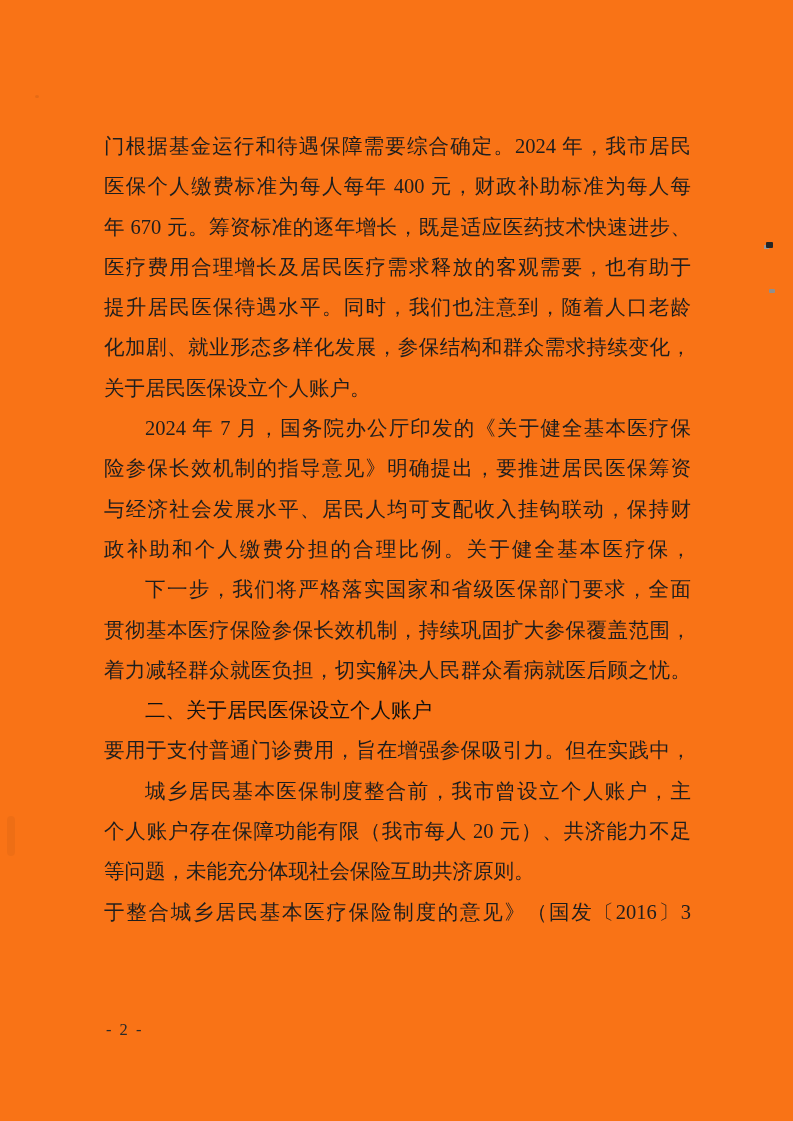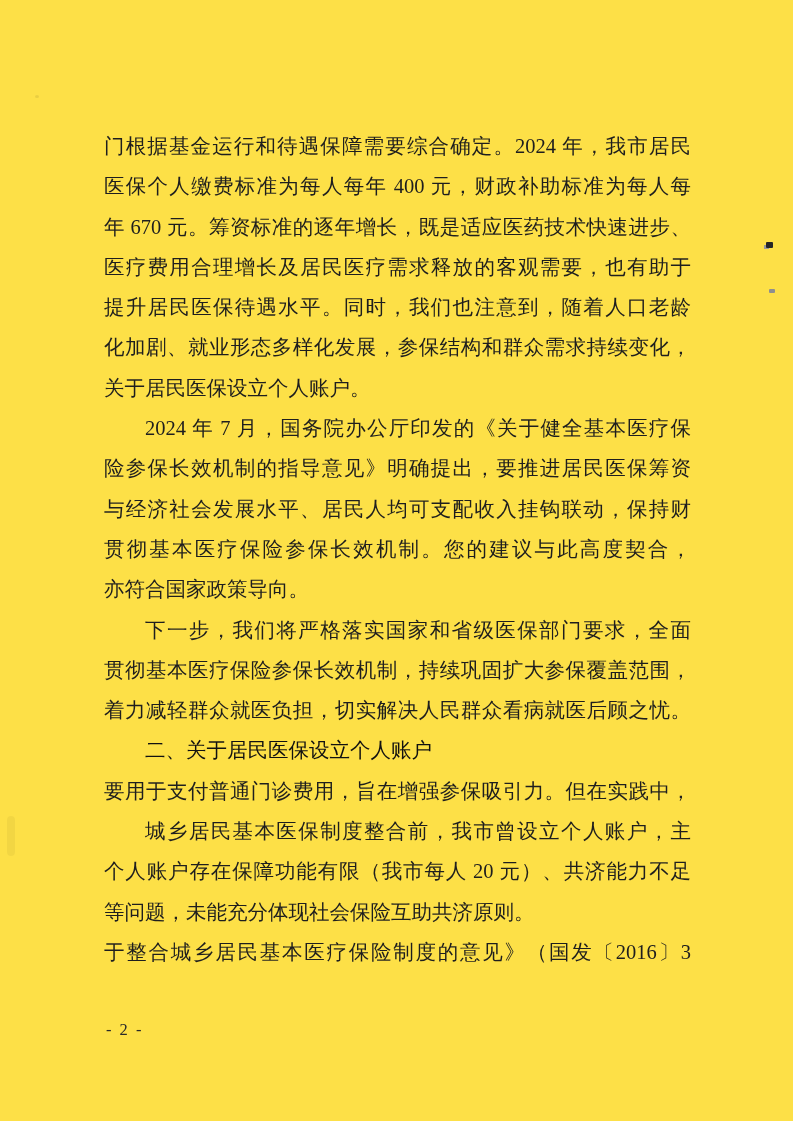--- a/index.html
+++ b/index.html
@@ -4,21 +4,21 @@
 <style>
   html, body {
     margin: 0;
     padding: 0;
     background: #e8e8e8;
   }
   .page {
     position: relative;
     width: 793px;
     height: 1121px;
-    background: #fde047;
+    background: #f97316;
     overflow: hidden;
     font-family: "Liberation Serif", "DejaVu Serif", serif;
   }
   .text-body {
     position: absolute;
     left: 104px;
     top: 126px;
     width: 587px;
     color: #1e1e1e;
     font-size: 20.5px;
@@ -97,22 +97,21 @@
       <div class="line flush">门根据基金运行和待遇保障需要综合确定。2024 年，我市居民</div>
       <div class="line flush">医保个人缴费标准为每人每年 400 元，财政补助标准为每人每</div>
       <div class="line flush">年 670 元。筹资标准的逐年增长，既是适应医药技术快速进步、</div>
       <div class="line flush">医疗费用合理增长及居民医疗需求释放的客观需要，也有助于</div>
       <div class="line flush">提升居民医保待遇水平。同时，我们也注意到，随着人口老龄</div>
       <div class="line flush">化加剧、就业形态多样化发展，参保结构和群众需求持续变化，</div>
       <div class="line">关于居民医保设立个人账户。</div>
       <div class="line indent flush">2024 年 7 月，国务院办公厅印发的《关于健全基本医疗保</div>
       <div class="line flush">险参保长效机制的指导意见》明确提出，要推进居民医保筹资</div>
       <div class="line flush">与经济社会发展水平、居民人均可支配收入挂钩联动，保持财</div>
-      <div class="line flush">贯彻基本医疗保险参保长效机制。您的建议与此高度契合，</div>
-      <div class="line">亦符合国家政策导向。</div>
+      <div class="line flush">政补助和个人缴费分担的合理比例。关于健全基本医疗保，</div>
       <div class="line indent flush">下一步，我们将严格落实国家和省级医保部门要求，全面</div>
       <div class="line flush">贯彻基本医疗保险参保长效机制，持续巩固扩大参保覆盖范围，</div>
       <div class="line flush">着力减轻群众就医负担，切实解决人民群众看病就医后顾之忧。</div>
       <div class="line indent heading">二、关于居民医保设立个人账户</div>
       <div class="line flush">要用于支付普通门诊费用，旨在增强参保吸引力。但在实践中，</div>
       <div class="line indent flush">城乡居民基本医保制度整合前，我市曾设立个人账户，主</div>
       <div class="line flush">个人账户存在保障功能有限（我市每人 20 元）、共济能力不足</div>
       <div class="line">等问题，未能充分体现社会保险互助共济原则。</div>
       <div class="line flush">于整合城乡居民基本医疗保险制度的意见》（国发〔2016〕3</div>
     </div>

